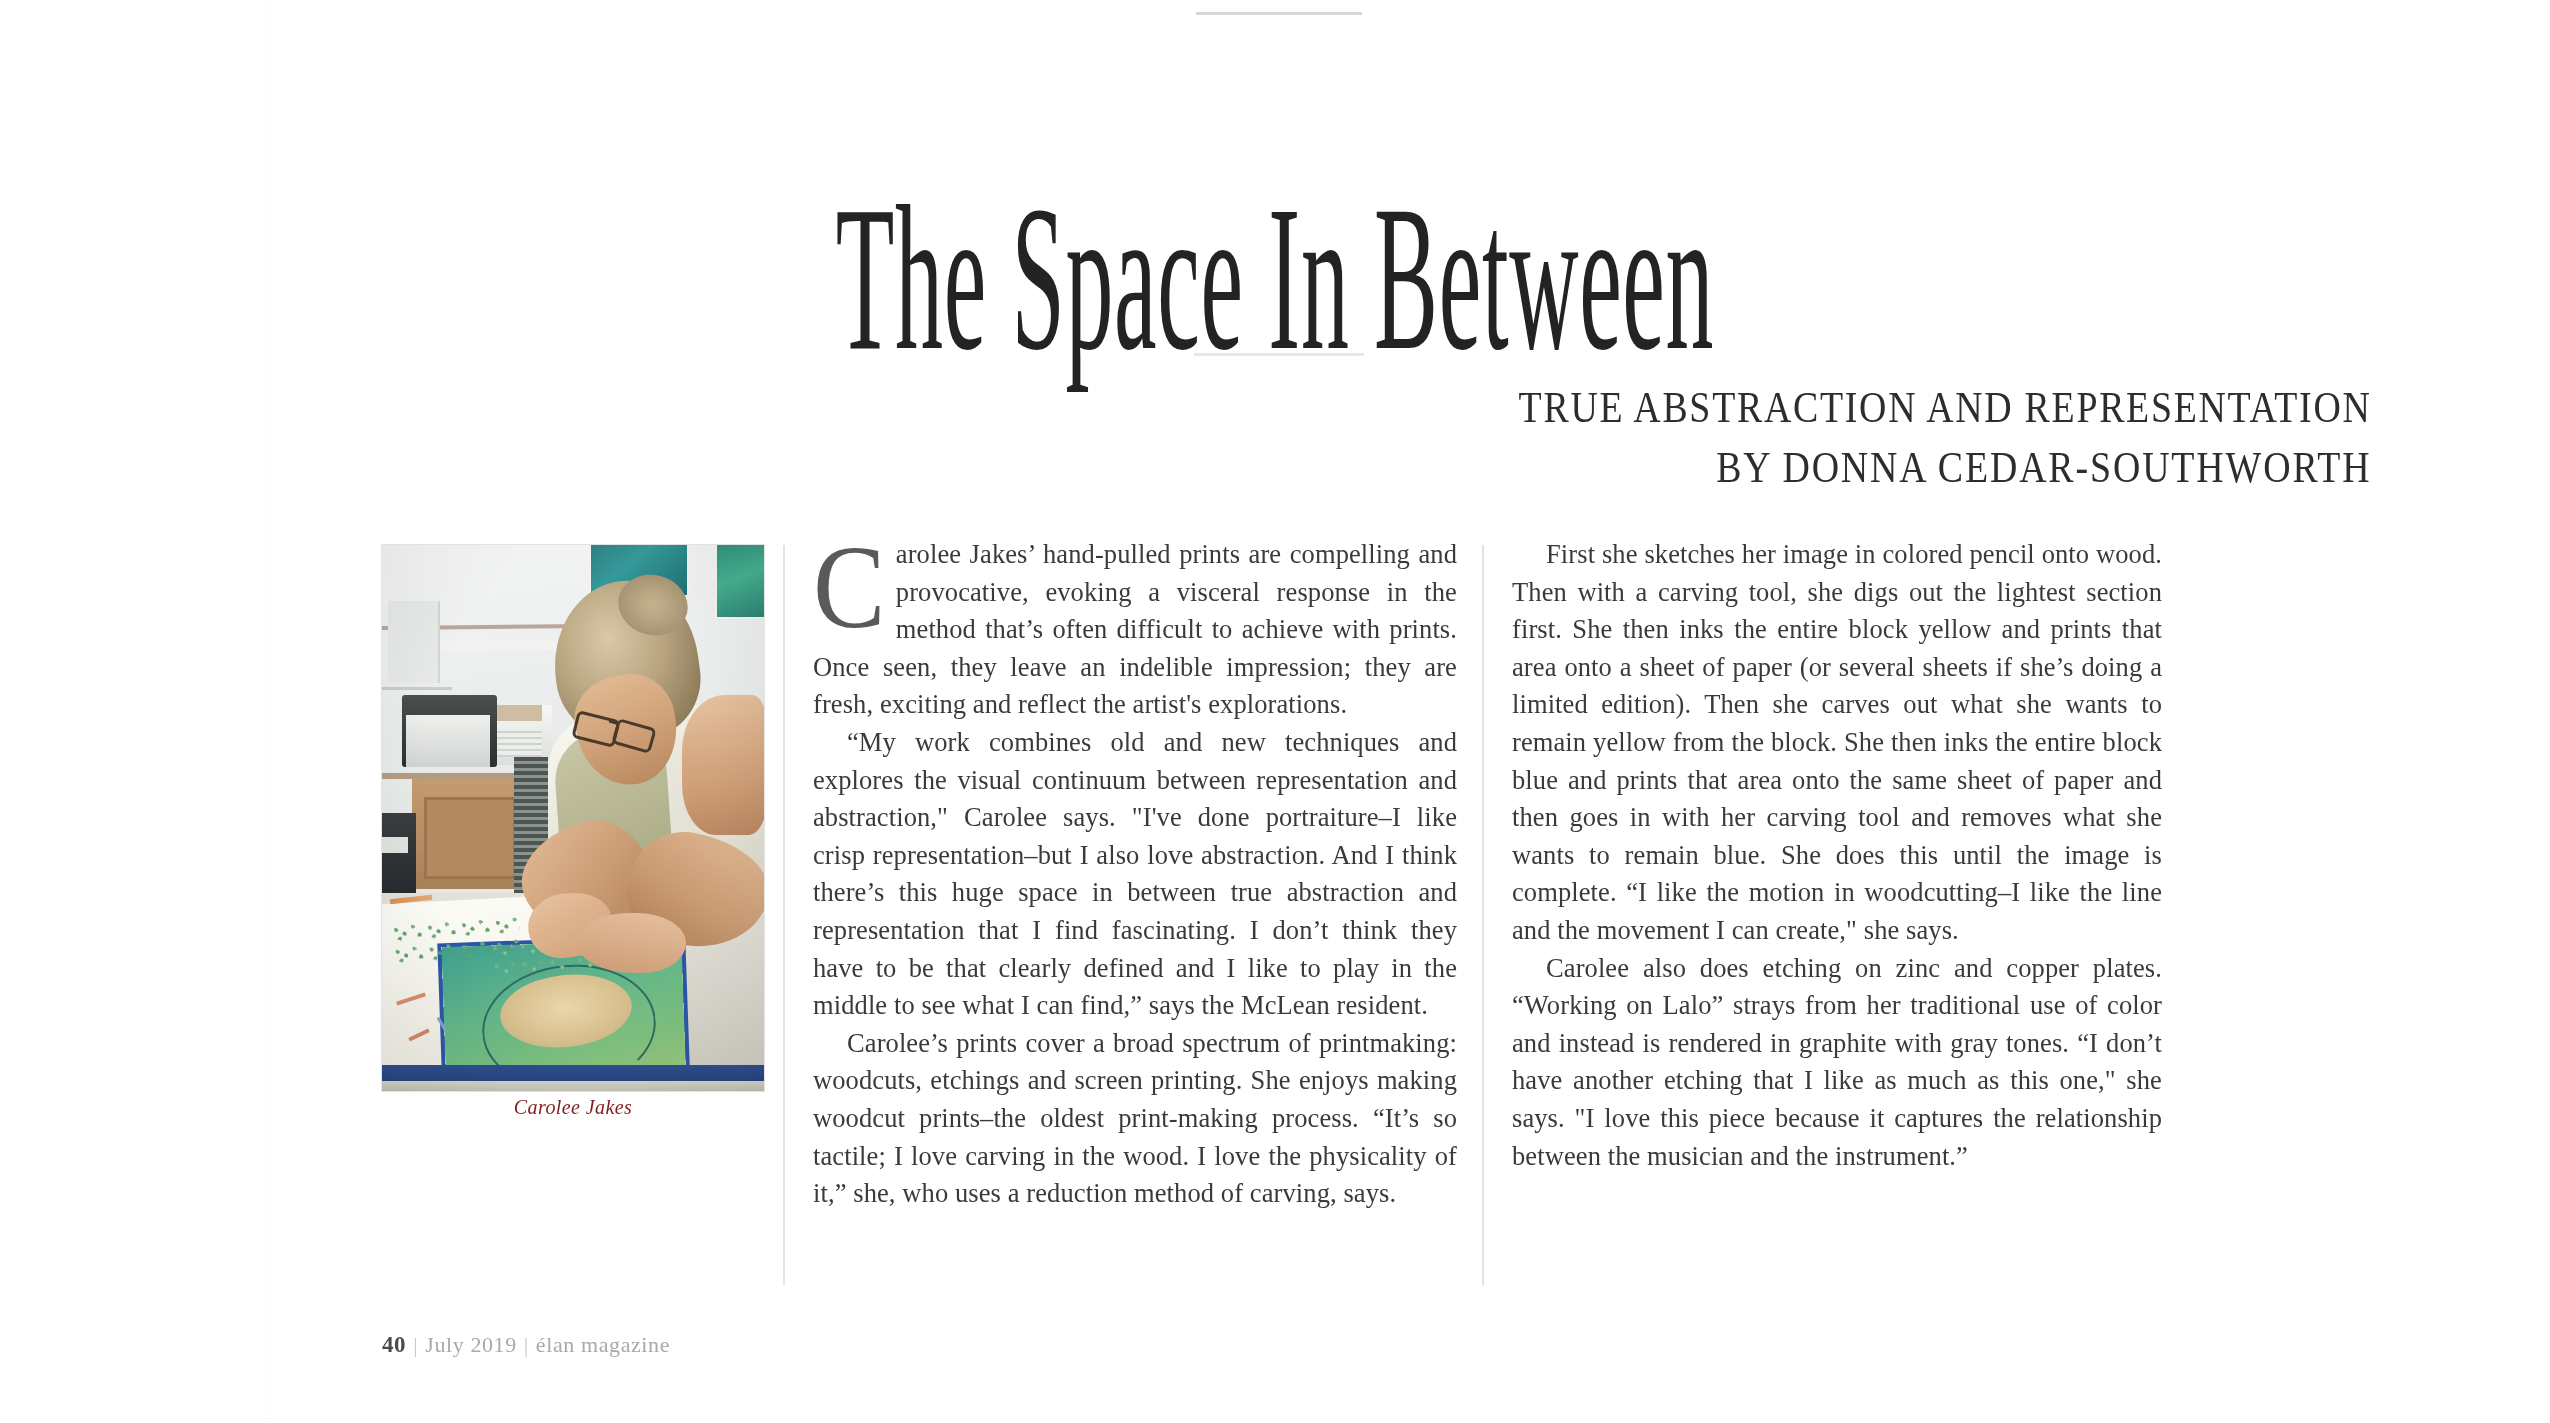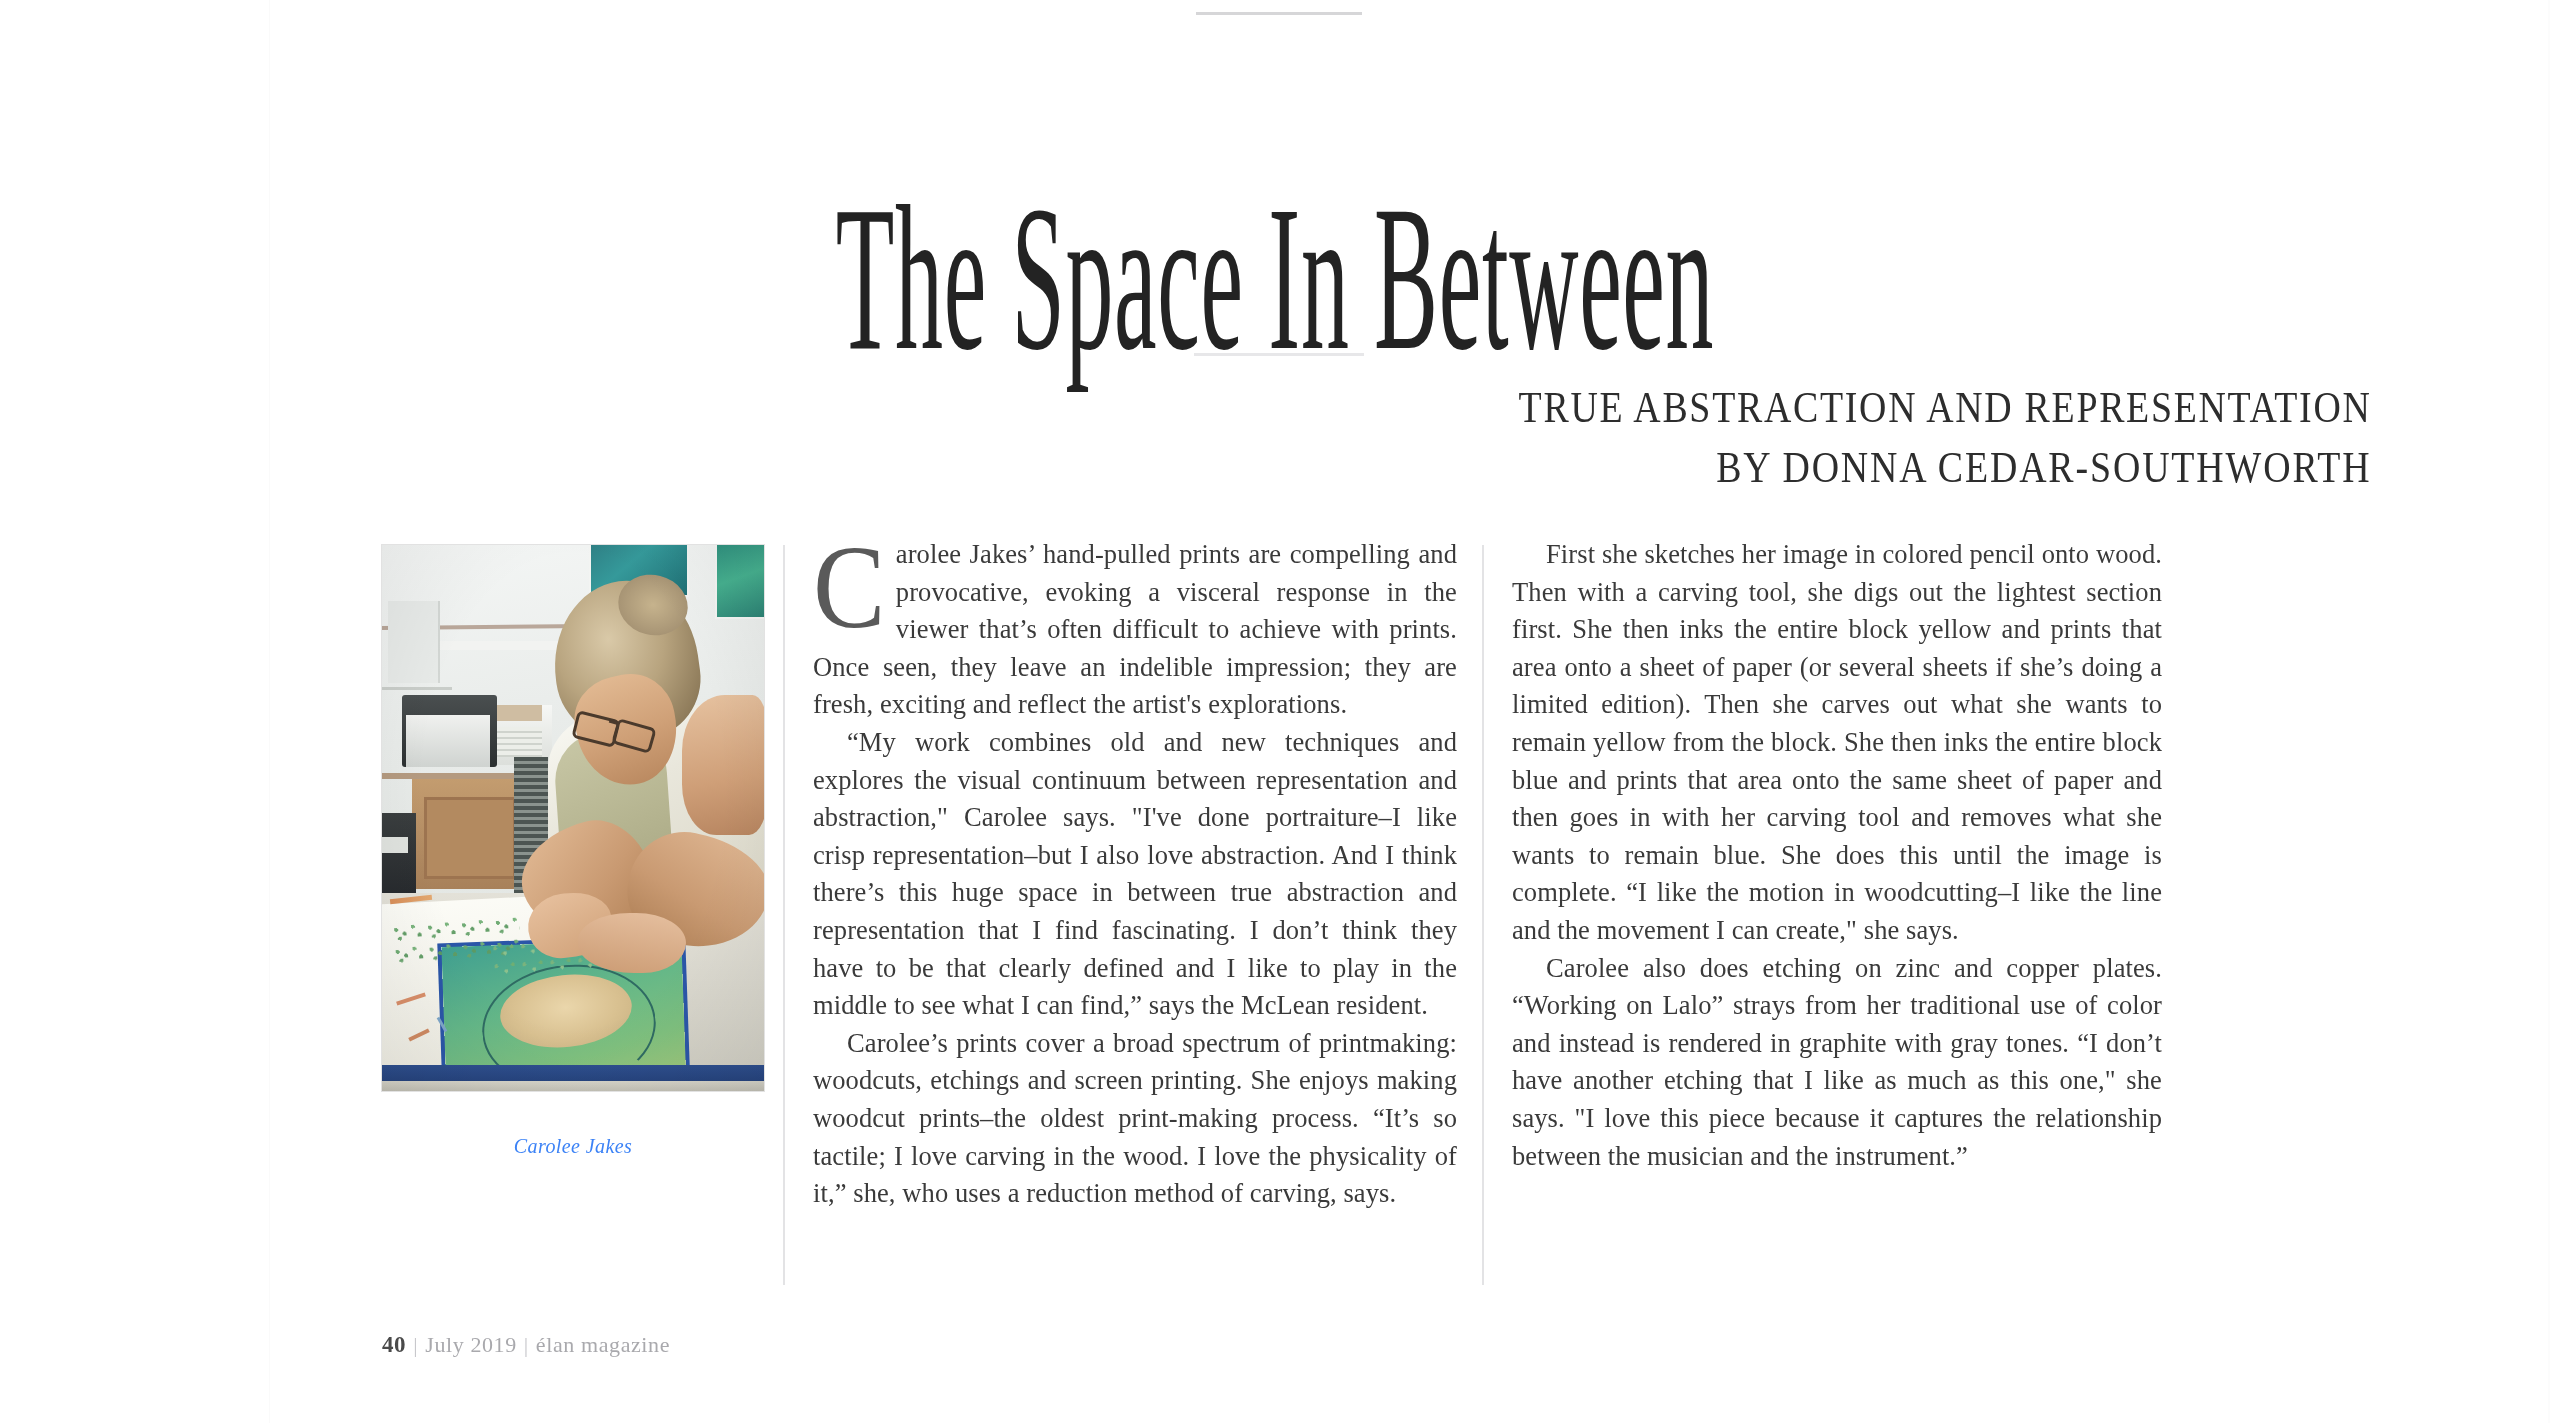--- a/index.html
+++ b/index.html
@@ -235,27 +235,27 @@
   .ph-mark3  { left:52px; top:478px; width:16px; height:3px; background:#7fa7c9; transform: rotate(60deg); }
   .ph-tablebot { left:0; top:520px; width:382px; height:26px;
               background: linear-gradient(180deg,#2e4f8e 0%,#223d74 100%); }
   .ph-tablebot2 { left:0; top:536px; width:382px; height:12px;
               background: linear-gradient(180deg,#d6d4c9 0%,#bfbdb2 100%); }
   .ph-vign { left:0; top:0; width:382px; height:546px;
               background: radial-gradient(ellipse at 50% 45%, rgba(0,0,0,0) 55%, rgba(0,0,0,0.07) 100%); }
 
   .photo-caption {
     position: absolute;
-    left: 382px; top: 1135px;
+    left: 382px; top: 1096px;
     width: 382px;
     text-align: center;
     font-family: "Liberation Serif", serif;
     font-style: italic;
     font-size: 20px;
-    color: #3b82f6;
+    color: #7f1d1d;
     letter-spacing: .4px;
   }
 
   
   .col-rule {
     position: absolute;
     width: 2px;
     background: #e3e3e5;
   }
   .col-rule.left  { left: 783px;  top: 545px; height: 740px; }
@@ -383,21 +383,21 @@
       <div class="ph ph-vign"></div>
     </div>
   </div>
 
   <div class="photo-caption">Carolee Jakes</div>
 
   <div class="col-rule left"></div>
   <div class="col-rule mid"></div>
 
   <div class="col one">
-    <p class="dropcap-para"><span class="dropcap">C</span><span>arolee Jakes’ hand-pulled prints are compelling and provocative, evoking a visceral response in the viewer that’s often difficult to achieve with prints. Once seen, they leave an indelible impression; they are fresh, exciting and reflect the artist's explorations.</span></p>
+    <p class="dropcap-para"><span class="dropcap">C</span><span>arolee Jakes’ hand-pulled prints are compelling and provocative, evoking a visceral response in the method that’s often difficult to achieve with prints. Once seen, they leave an indelible impression; they are fresh, exciting and reflect the artist's explorations.</span></p>
     <p>“My work combines old and new techniques and explores the visual continuum between representation and abstraction," Carolee says. "I've done portraiture–I like crisp representation–but I also love abstraction. And I think there’s this huge space in between true abstraction and representation that I find fascinating. I don’t think they have to be that clearly defined and I like to play in the middle to see what I can find,” says the McLean resident.</p>
     <p>Carolee’s prints cover a broad spectrum of printmaking: woodcuts, etchings and screen printing. She enjoys making woodcut prints–the oldest print-making process. “It’s so tactile; I love carving in the wood. I love the physicality of it,” she, who uses a reduction method of carving, says.</p>
   </div>
 
   <div class="col two">
     <p style="text-indent:34px">First she sketches her image in colored pencil onto wood. Then with a carving tool, she digs out the lightest section first. She then inks the entire block yellow and prints that area onto a sheet of paper (or several sheets if she’s doing a limited edition). Then she carves out what she wants to remain yellow from the block. She then inks the entire block blue and prints that area onto the same sheet of paper and then goes in with her carving tool and removes what she wants to remain blue. She does this until the image is complete. “I like the motion in woodcutting–I like the line and the movement I can create," she says.</p>
     <p>Carolee also does etching on zinc and copper plates. “Working on Lalo” strays from her traditional use of color and instead is rendered in graphite with gray tones. “I don’t have another etching that I like as much as this one," she says. "I love this piece because it captures the relationship between the musician and the instrument.”</p>
   </div>
 
   <div class="footer">

